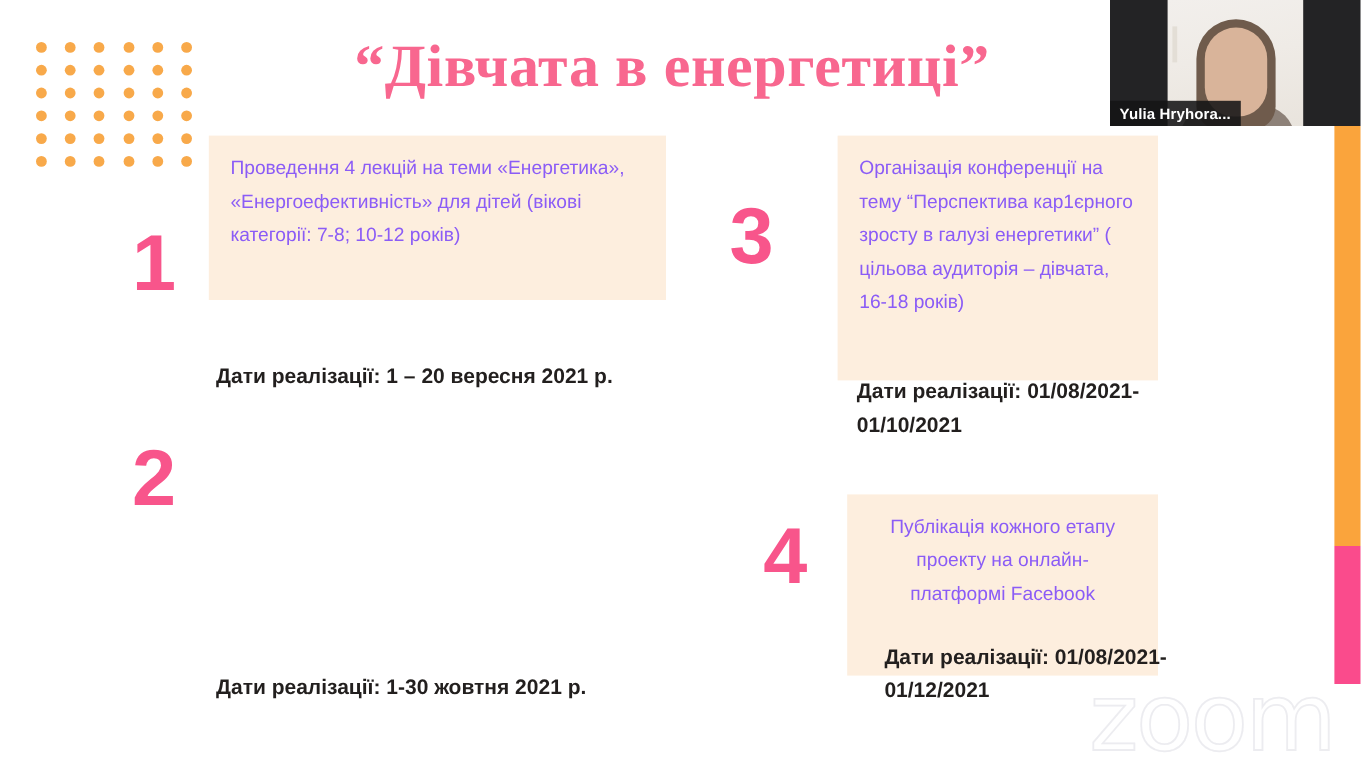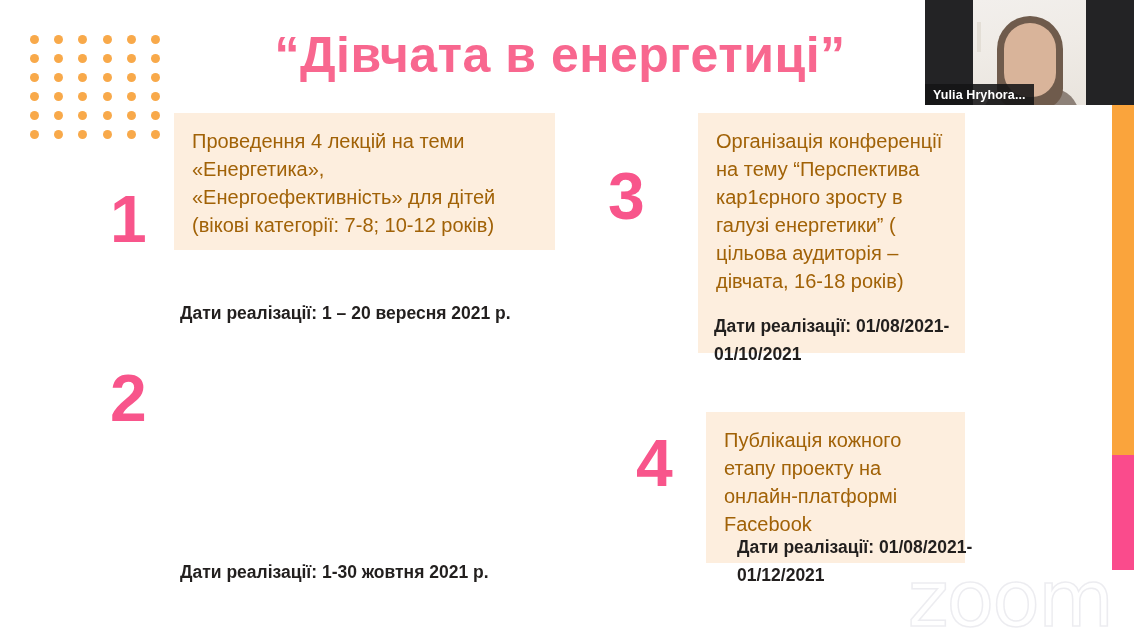--- a/index.html
+++ b/index.html
@@ -39,21 +39,21 @@
     background: #f8a94a;
   }
 
   
   #title {
     position: absolute;
     left: 180px;
     top: 24px;
     width: 760px;
     text-align: center;
-    font-family: Liberation Sans, sans-serif;
+    font-family: Liberation Serif, serif;
     font-weight: bold;
     font-size: 50px;
     line-height: 62px;
     color: #f8678f;
     white-space: nowrap;
     letter-spacing: 0.5px;
   }
 
   
   .edge-bar {
@@ -77,47 +77,47 @@
     font-weight: bold;
     font-size: 66px;
     line-height: 66px;
     color: #f8558b;
   }
   .box {
     position: absolute;
     background: #fdeede;
     box-sizing: border-box;
     padding: 14px 18px 16px 18px;
-    font-size: 20px;
+    font-size: 16px;
     line-height: 28px;
-    color: #a16207;
+    color: #8b5cf6;
   }
   .dates {
     position: absolute;
     font-weight: bold;
     font-size: 17.5px;
     line-height: 28px;
     color: #221f1e;
   }
 
   
   #num-1    { left: 110px;  top: 186px; }
   #box-1    { left: 174px;  top: 113px; width: 381px; height: 137px; }
   #dates-1  { left: 180px;  top: 259px; width: 370px; margin-top: 40px; }
   
   #num-2    { left: 110px;  top: 365px; }
   #box-2    { left: 174px;  top: 338px; width: 404px; height: 207px; }
   #dates-2  { left: 180px;  top: 558px; width: 400px; }
   
   #num-3    { left: 608px;  top: 163px; }
-  #box-3    { left: 698px;  top: 113px; width: 267px; height: 240px; }
+  #box-3    { left: 698px;  top: 113px; width: 267px; height: 204px; }
   #dates-3  { left: 704px;  top: 312px; width: 280px; margin-left: 10px; }
   
   #num-4    { left: 636px;  top: 430px; }
-  #box-4    { left: 706px;  top: 412px; width: 259px; height: 151px; }
+  #box-4    { left: 706px;  top: 412px; width: 259px; height: 151px; text-align: center; }
   #dates-4  { left: 737px;  top: 533px; width: 280px; }
 
   
   #zoom-watermark {
     position: absolute;
     right: 22px;
     bottom: 4px;
     font-family: "DejaVu Sans", sans-serif;
     font-size: 78px;
     line-height: 78px;

